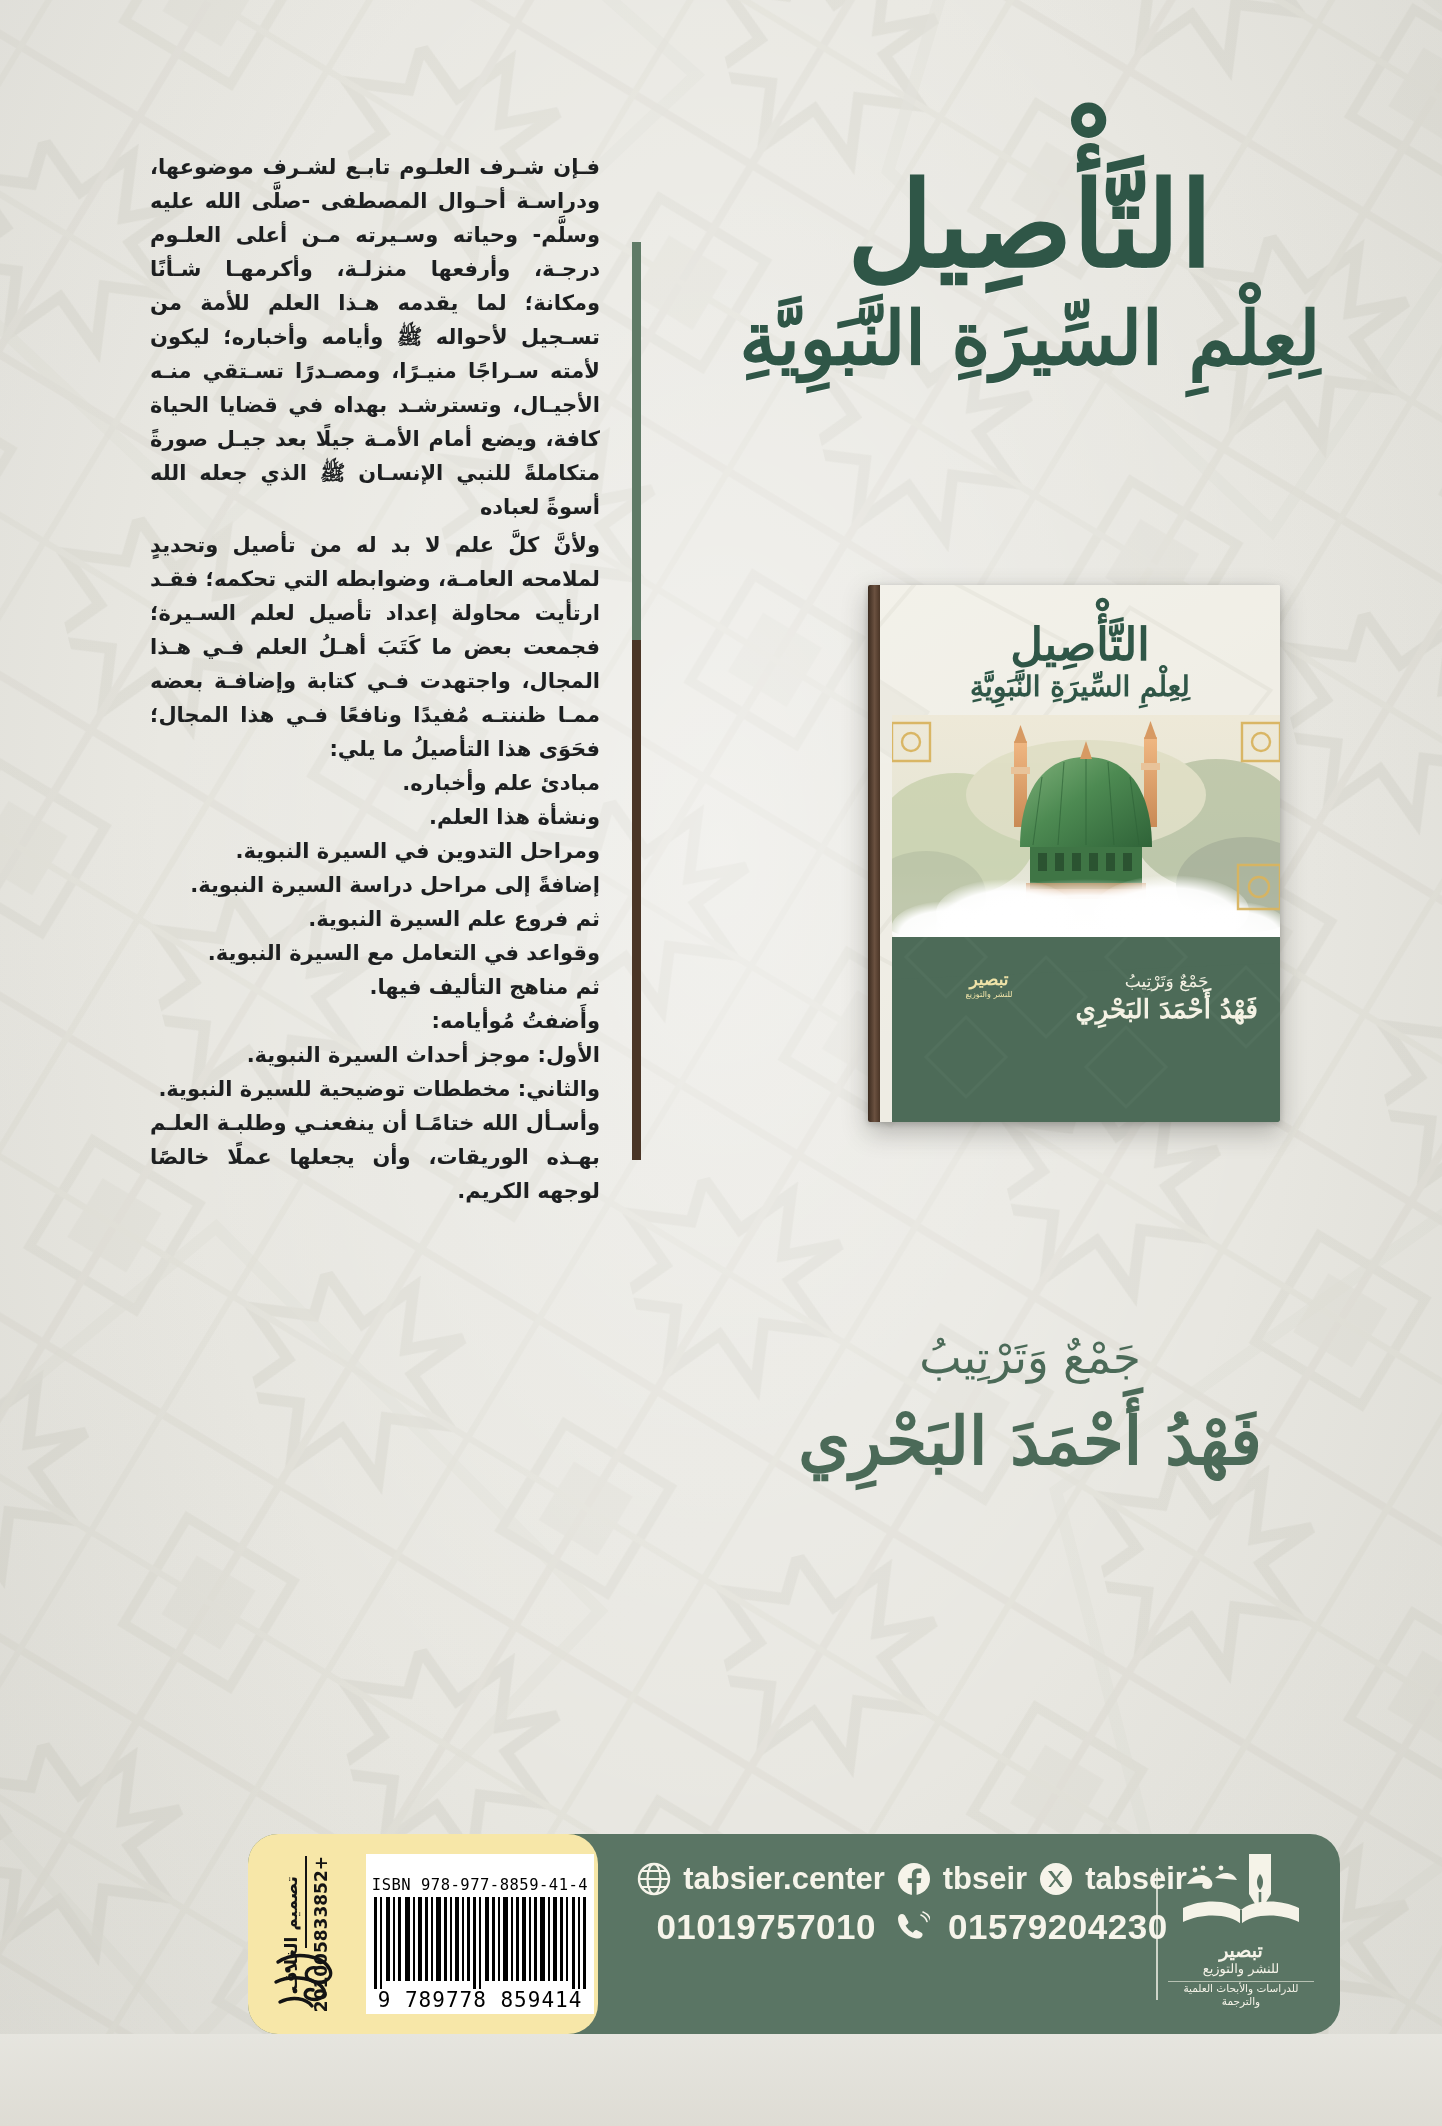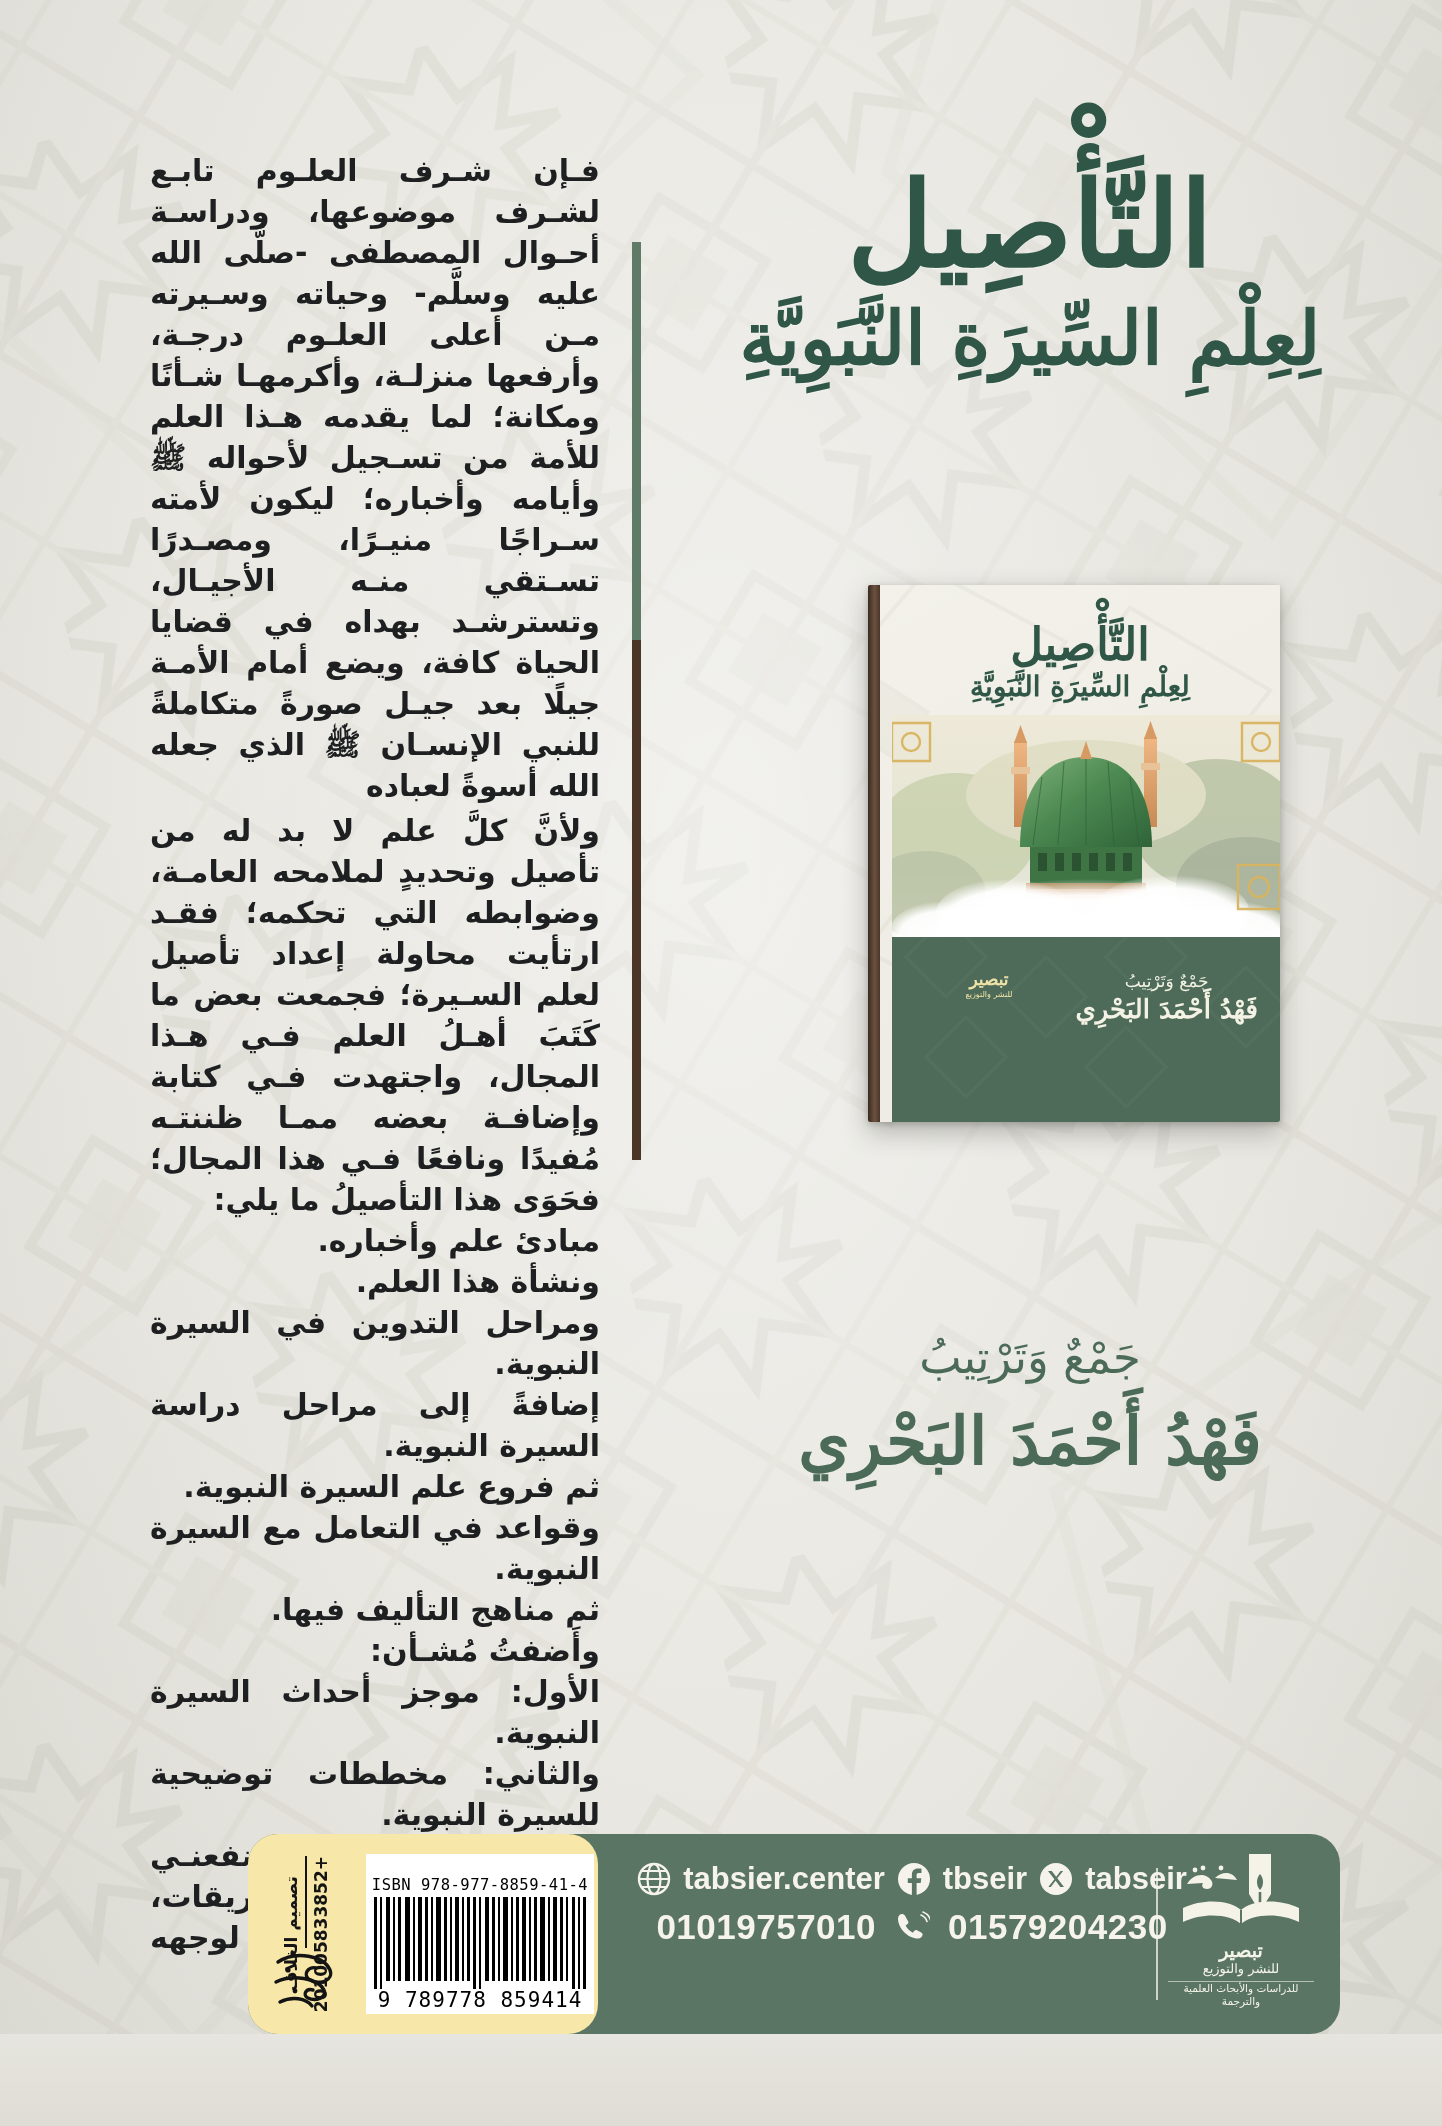--- a/index.html
+++ b/index.html
@@ -29,22 +29,22 @@
     position:absolute;inset:0;
     background:radial-gradient(ellipse at 50% 40%,rgba(255,255,255,.45) 0%,rgba(255,255,255,0) 55%,rgba(150,150,140,.18) 100%);
     pointer-events:none;
   }
   .blurb-col{
     position:absolute;
     top:150px;left:150px;width:450px;
     color:#1d1f20;
     text-align:justify;
     direction:rtl;
-    font-size:30px;
-    line-height:41px;
+    font-size:21px;
+    line-height:34px;
     font-weight:700;
     letter-spacing:0;
   }
   .blurb-col p{margin:0 0 0 0;}
   .blurb-col p.gap{margin-top:4px;}
 
   
   .divider{
     position:absolute;
     left:632px;top:242px;
@@ -292,21 +292,21 @@
   <div class="blurb-col">
     <p>فـإن شـرف العلـوم تابـع لشـرف موضوعها، ودراسـة أحـوال المصطفى -صلَّى الله عليه وسلَّم- وحياته وسـيرته مـن أعلى العلـوم درجـة، وأرفعها منزلـة، وأكرمهـا شـأنًا ومكانة؛ لما يقدمه هـذا العلم للأمة من تسـجيل لأحواله ﷺ وأيامه وأخباره؛ ليكون لأمته سـراجًا منيـرًا، ومصـدرًا تسـتقي منـه الأجيـال، وتسترشـد بهداه في قضايا الحياة كافة، ويضع أمام الأمـة جيلًا بعد جيـل صورةً متكاملةً للنبي الإنسـان ﷺ الذي جعله الله أسوةً لعباده</p>
     <p class="gap">ولأنَّ كلَّ علم لا بد له من تأصيل وتحديدٍ لملامحه العامـة، وضوابطه التي تحكمه؛ فقـد ارتأيت محاولة إعداد تأصيل لعلم السـيرة؛ فجمعت بعض ما كَتَبَ أهـلُ العلم فـي هـذا المجال، واجتهدت فـي كتابة وإضافـة بعضه ممـا ظننتـه مُفيدًا ونافعًا فـي هذا المجال؛ فحَوَى هذا التأصيلُ ما يلي:</p>
     <p>مبادئ علم وأخباره.</p>
     <p>ونشأة هذا العلم.</p>
     <p>ومراحل التدوين في السيرة النبوية.</p>
     <p>إضافةً إلى مراحل دراسة السيرة النبوية.</p>
     <p>ثم فروع علم السيرة النبوية.</p>
     <p>وقواعد في التعامل مع السيرة النبوية.</p>
     <p>ثم مناهج التأليف فيها.</p>
-    <p>وأَضفتُ مُشـأن:</p>
+    <p>وأَضفتُ مُوأيامه:</p>
     <p>الأول: موجز أحداث السيرة النبوية.</p>
     <p>والثاني: مخططات توضيحية للسيرة النبوية.</p>
     <p>وأسـأل الله ختامًـا أن ينفعنـي وطلبـة العلـم بهـذه الوريقات، وأن يجعلها عملًا خالصًا لوجهه الكريم.</p>
   </div>
 
   <div class="divider"></div>
   <div class="divider brown"></div>
 
   <div class="title-wrap">
     <div class="title-main">التَّأْصِيل</div>

